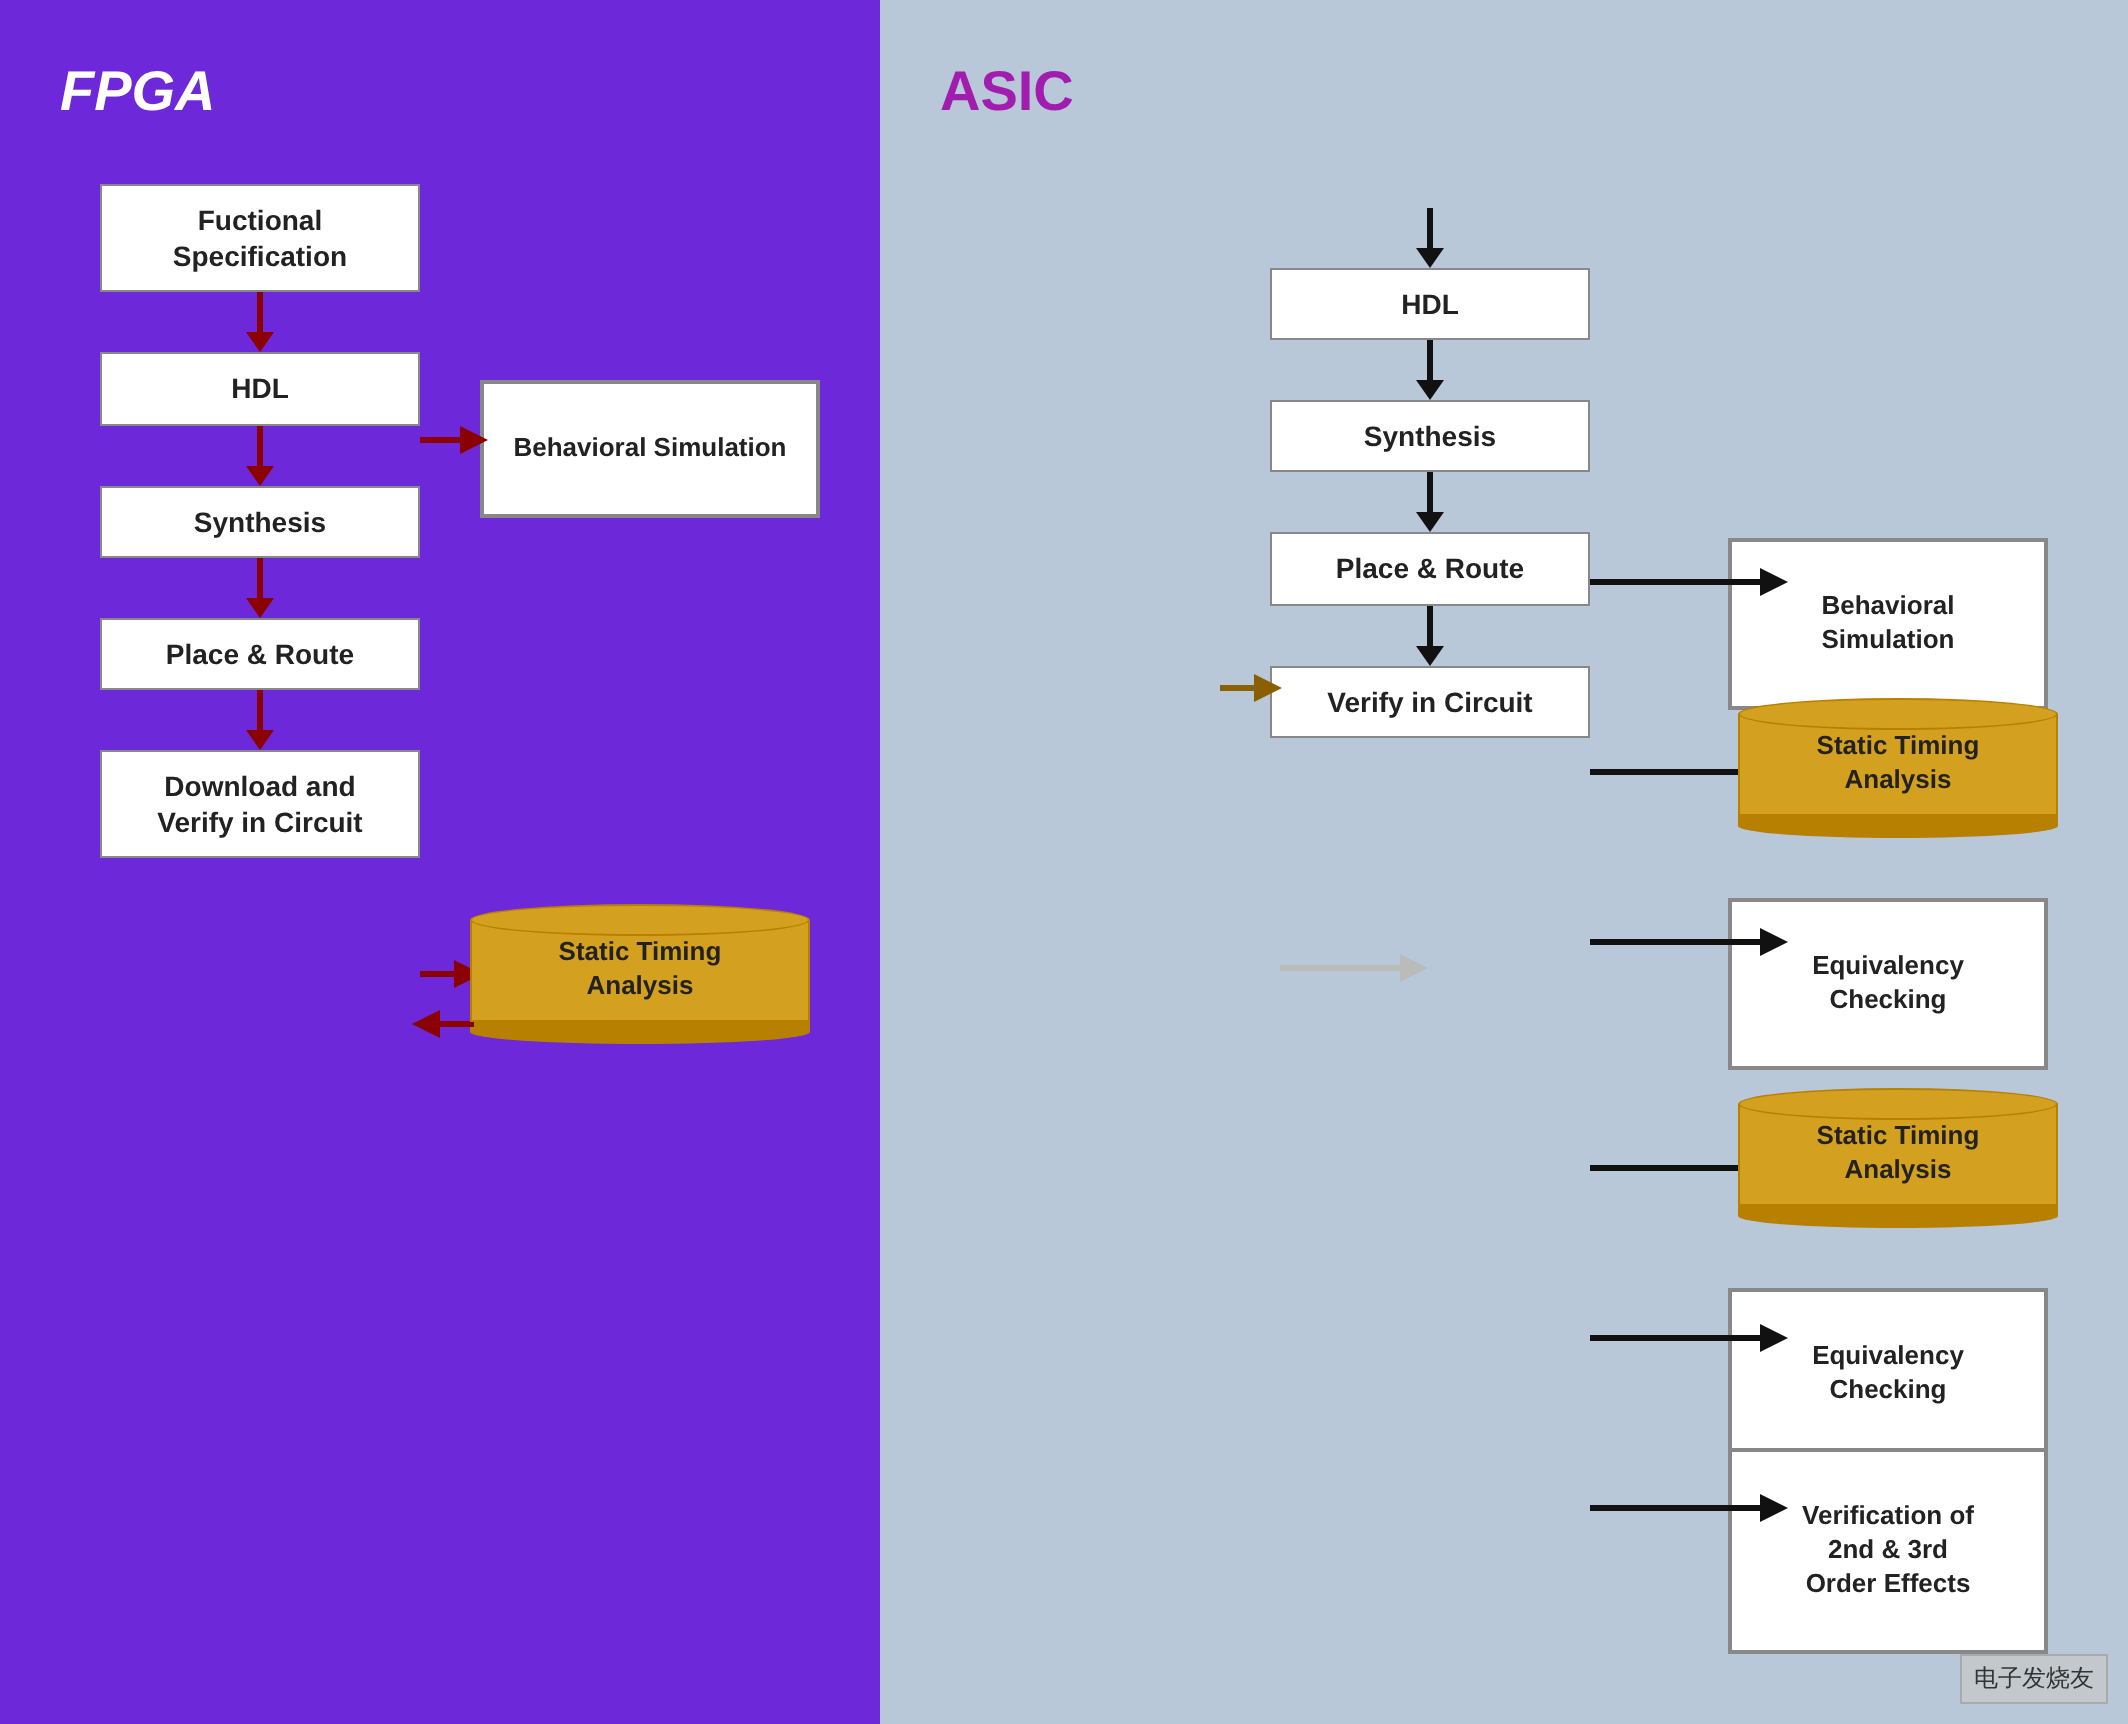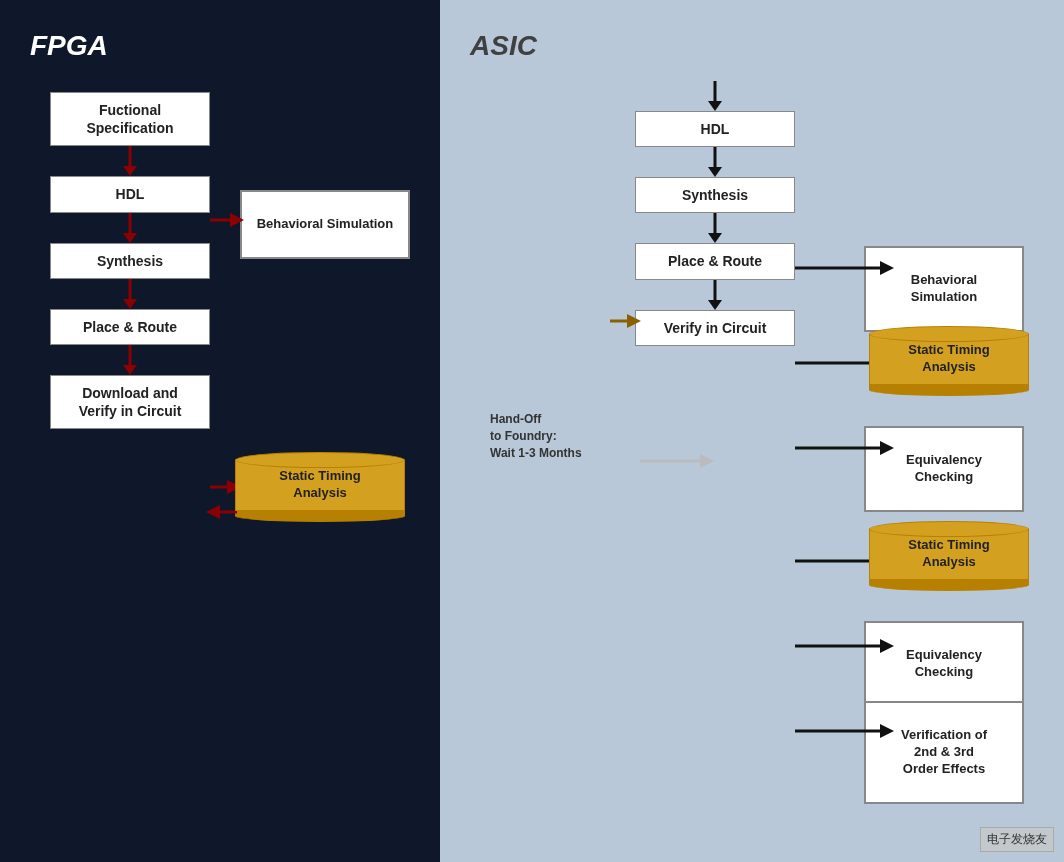--- a/index.html
+++ b/index.html
@@ -10,21 +10,21 @@
       overflow: hidden;
       background: #ccc;
     }
     .main-container {
       display: flex;
       width: 1064px;
       height: 862px;
     }
     
     .fpga-side {
-      background: #0f172a;
+      background: #6d28d9;
       width: 440px;
       min-height: 100%;
       padding: 30px 20px 20px 30px;
       position: relative;
       flex-shrink: 0;
     }
     .fpga-title {
       color: #fff;
       font-size: 28px;
       font-weight: bold;
@@ -32,25 +32,24 @@
       margin-bottom: 20px;
     }
     
     .asic-side {
       background: #b8c8d8;
       flex: 1;
       padding: 30px 20px 20px 30px;
       position: relative;
     }
     .asic-title {
-      color: #404040;
+      color: #a21caf;
       font-size: 28px;
       font-weight: bold;
-      font-style: italic;
-      margin-bottom: 9px;
+      margin-bottom: 32px;
     }
     
     .flow-box {
       background: #fff;
       border: 1.5px solid #888;
       padding: 8px 12px;
       text-align: center;
       font-size: 14px;
       font-weight: bold;
       color: #222;
@@ -307,23 +306,20 @@
               <polygon points="3,20 17,20 10,30" fill="#111"></polygon>
             </svg>
         </div>
 
         <div class="flow-box">
           <span>Verify in Circuit</span>
         </div>
       </div>
 
 
-      <div class="handoff-label" style="left:20px; top:340px;">
-        <span>Hand-Off<br>to Foundry:<br>Wait 1-3 Months</span>
-      </div>
 
       <div style="position:absolute; right:20px; top:175px;">
         <div class="flow-box-side" style="width:160px;">
           <span>Behavioral<br>Simulation</span>
         </div>
       </div>
 
       <div style="position:absolute; right:15px; top:255px;">
         <div class="cylinder" style="width:160px;">
           <div class="cylinder-top"></div>

